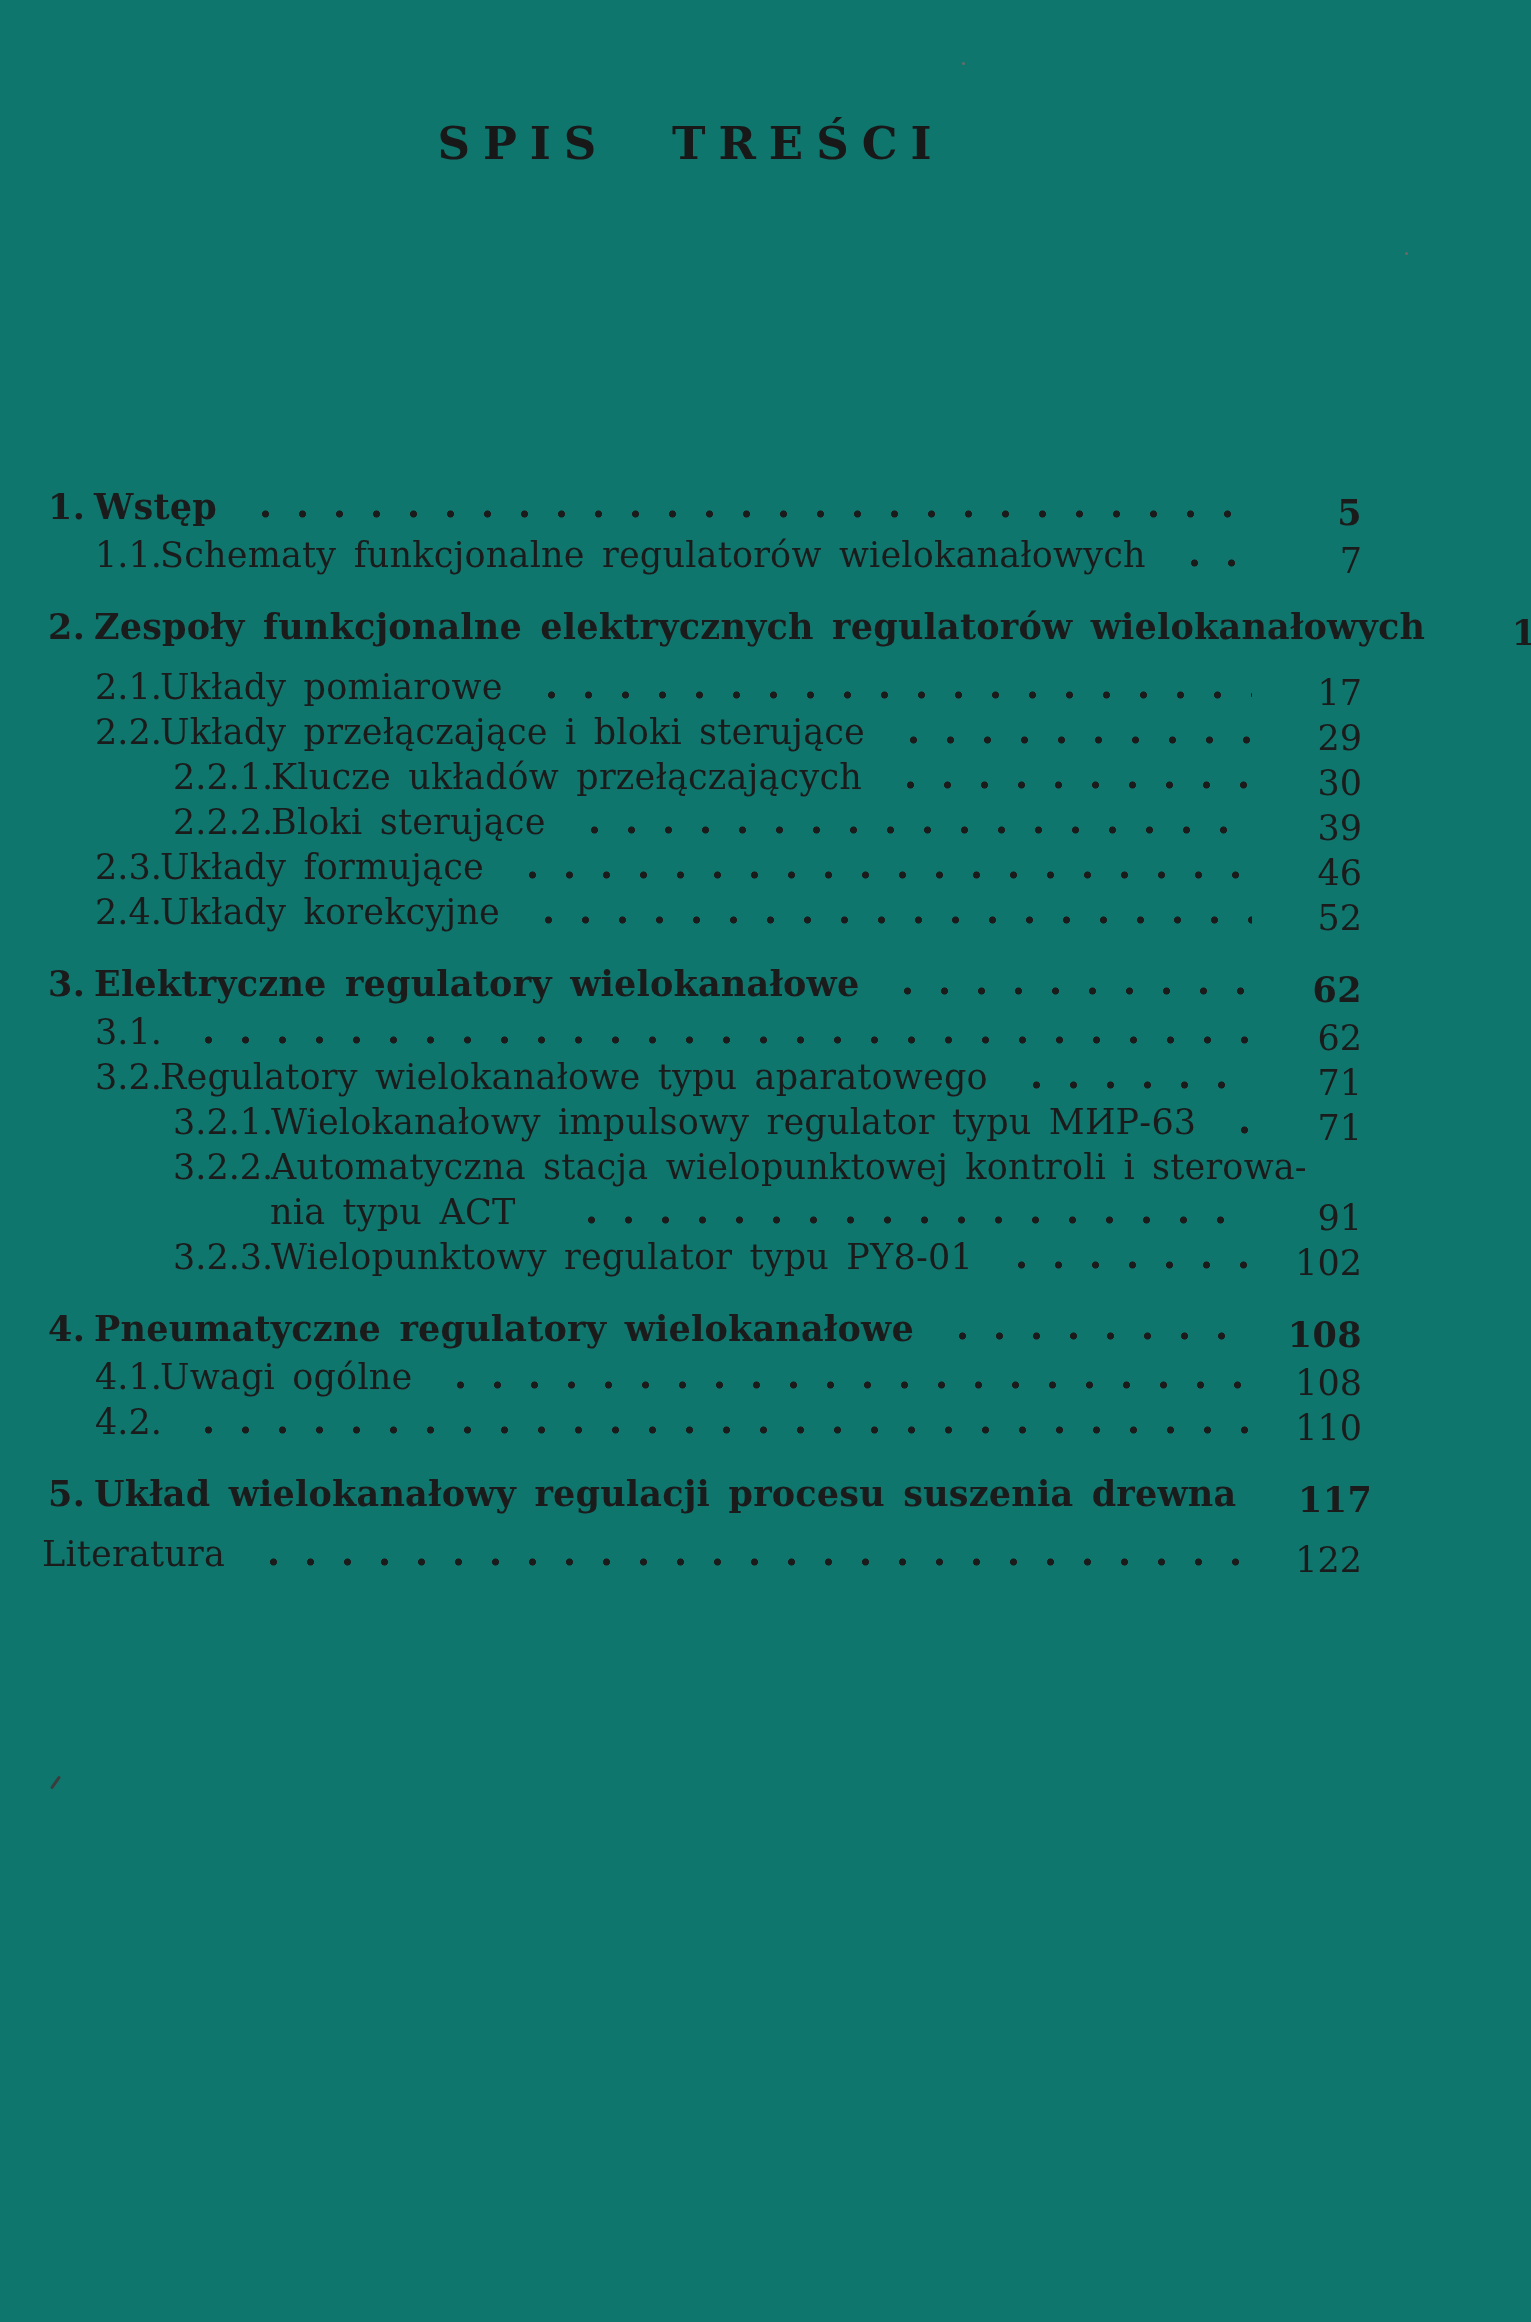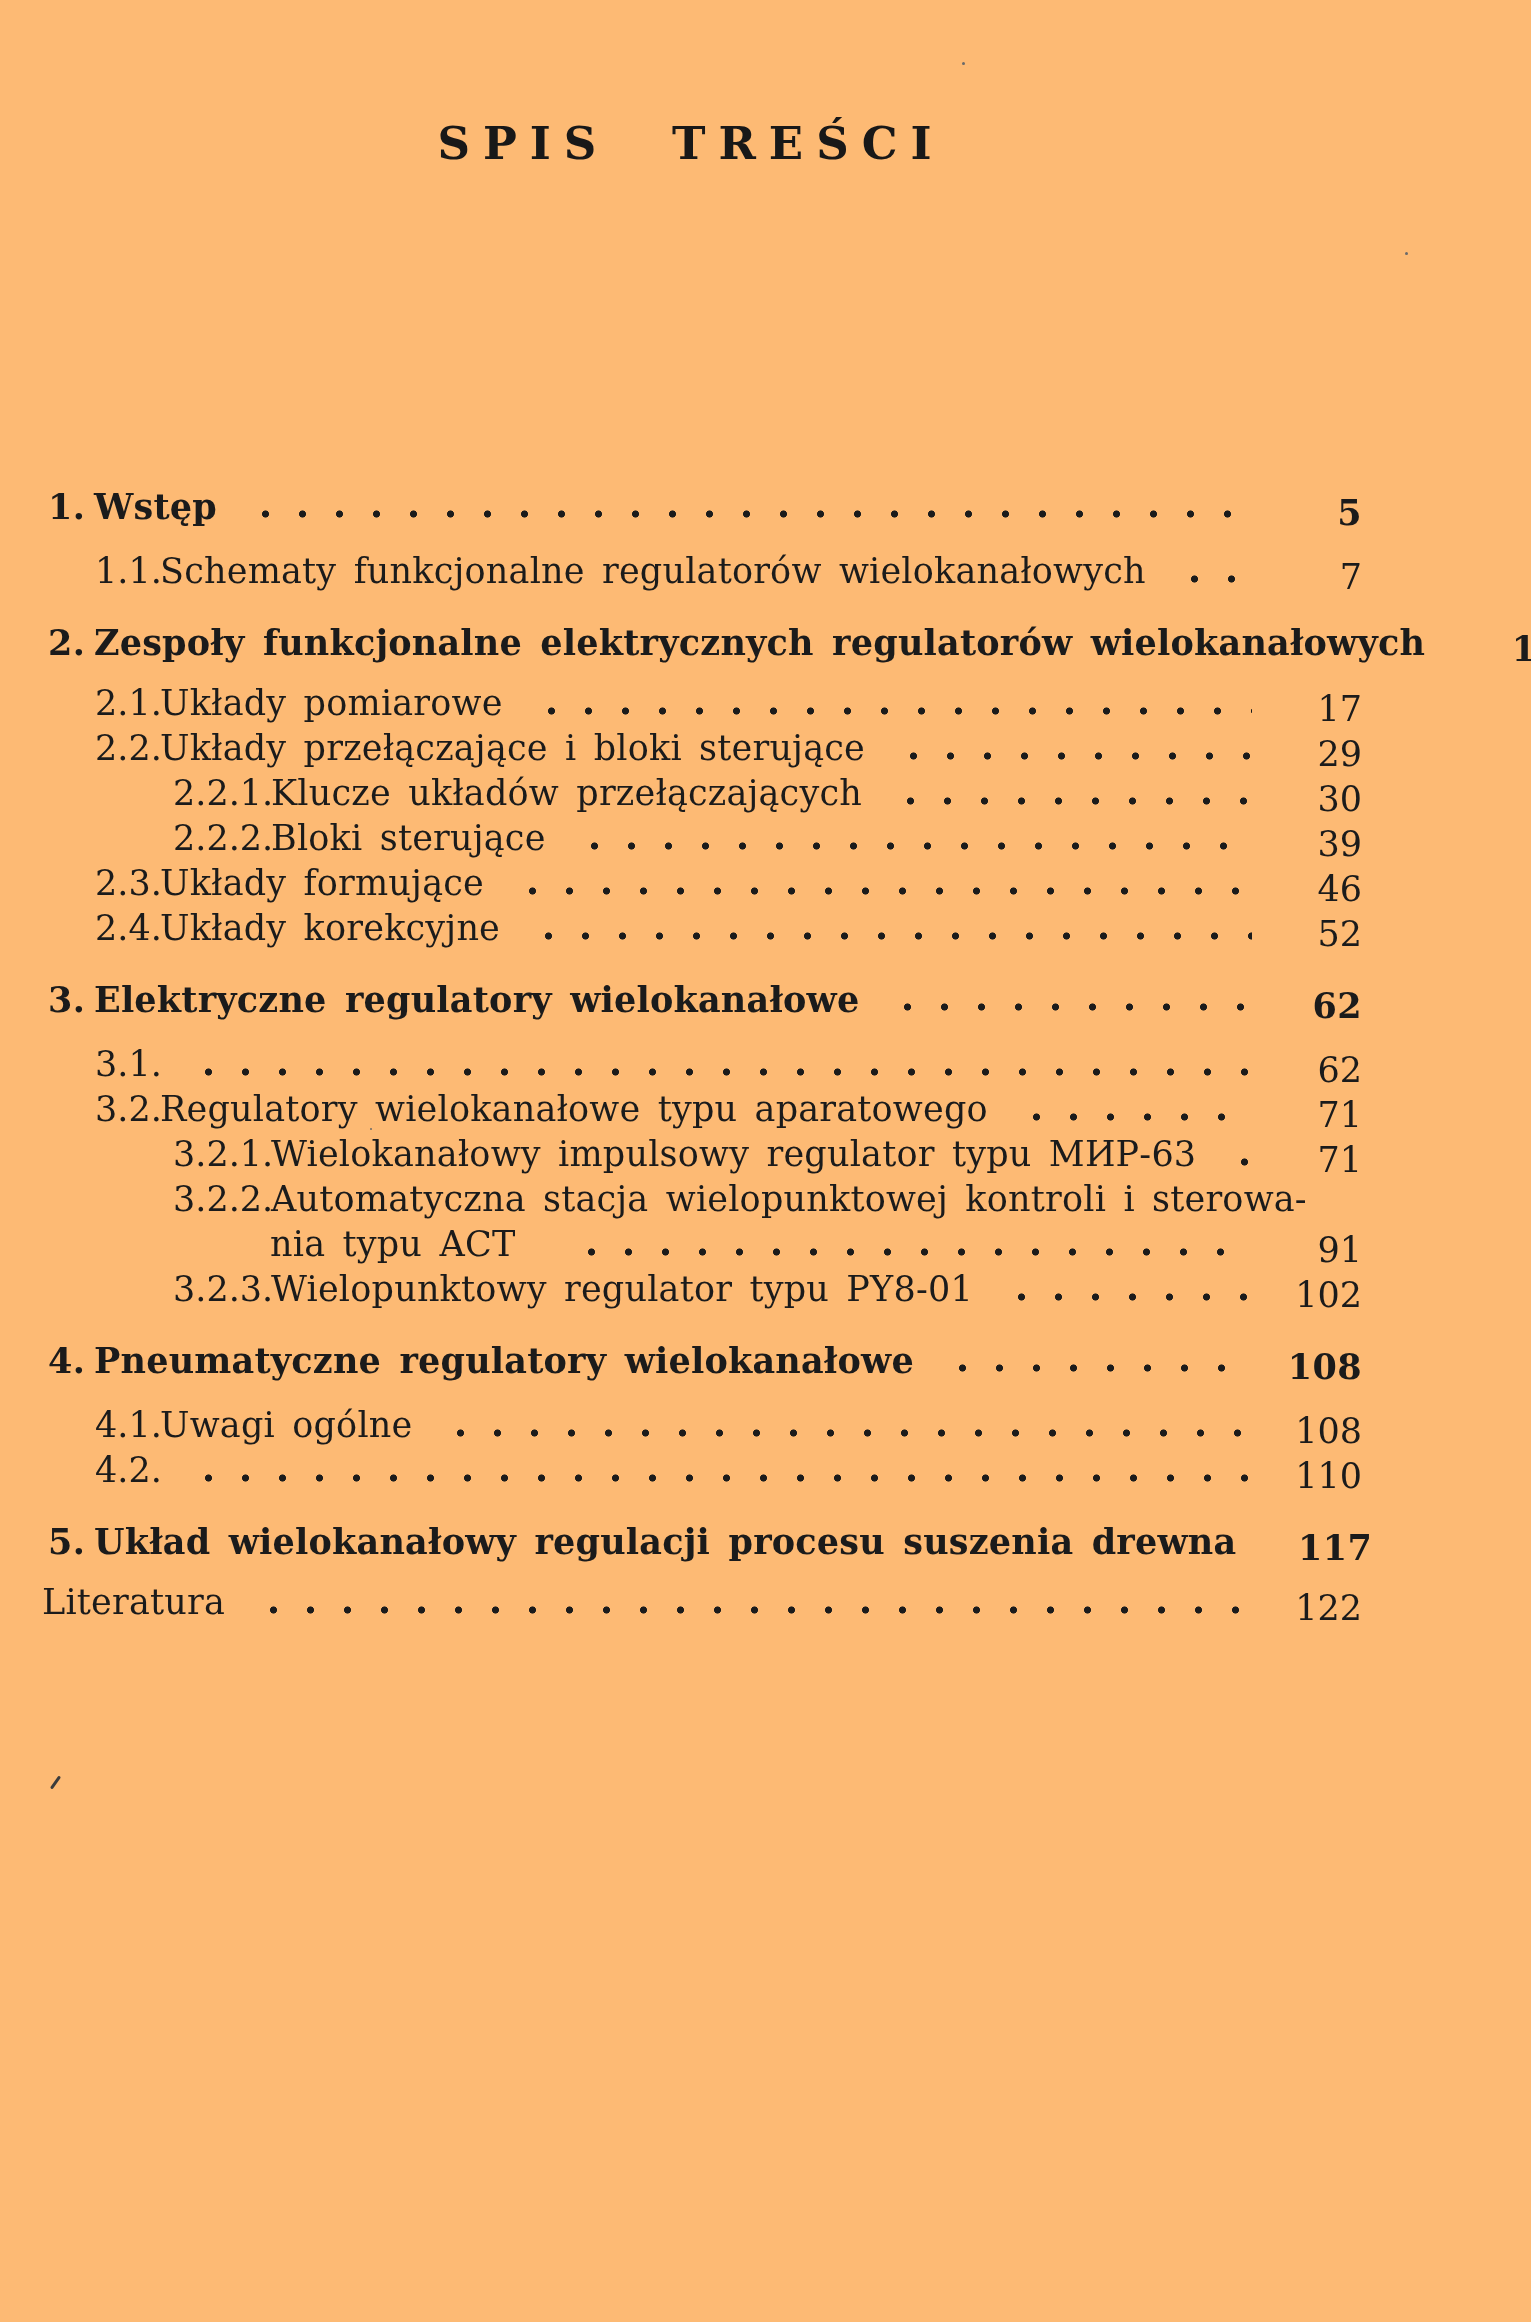--- a/index.html
+++ b/index.html
@@ -4,21 +4,21 @@
 <style>
   html, body {
     margin: 0;
     padding: 0;
     background: #e8e8e8;
   }
   .page {
     position: relative;
     width: 1531px;
     height: 2322px;
-    background: #fdba74;
+    background: #0f766e;
     color: #1b1b1b;
     font-family: "DejaVu Serif", "Liberation Serif", serif;
     overflow: hidden;
   }
   .content {
     margin-left: 20px;
     width: 1342px;
   }
   .title {
     margin: 0;
@@ -41,21 +41,21 @@
     font-size: 35px;
     line-height: 45px;
   }
   .row .num   { flex: none; }
   .row .label { flex: none; white-space: nowrap; word-spacing: 6px; letter-spacing: 0.2px; }
   .lv1 { padding-left: 28px; }  .lv1 .num { width: 46px; }
   .lv2 { padding-left: 75px; }  .lv2 .num { width: 65px; }
   .lv3 { padding-left: 153px; } .lv3 .num { width: 98px; }
   .lv4 { padding-left: 250px; gap: 28px; }
   .lv0 { padding-left: 22px; }
-  .g1 { margin-top: 20px; }
+  .g1 { margin-top: 4px; }
   .g2 { margin-top: 16px; align-items: center; }
   .g3 { margin-top: 26px; }
   .bold { font-weight: 700; letter-spacing: 0.4px; }
   .leader {
     flex: 1 1 0;
     min-width: 0;
     height: 12px;
     align-self: flex-end;
     margin: 0 18px 9px 26px;
     background-image: radial-gradient(circle, #1b1b1b 3.2px, rgba(0,0,0,0) 3.9px);

